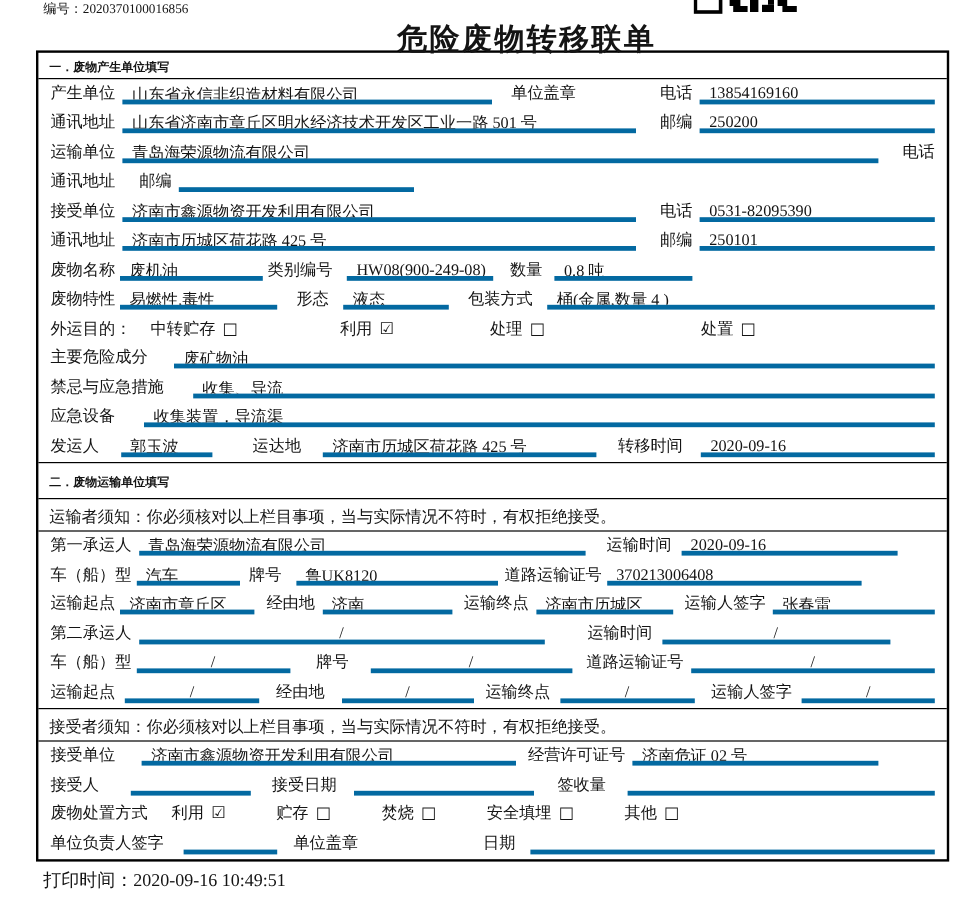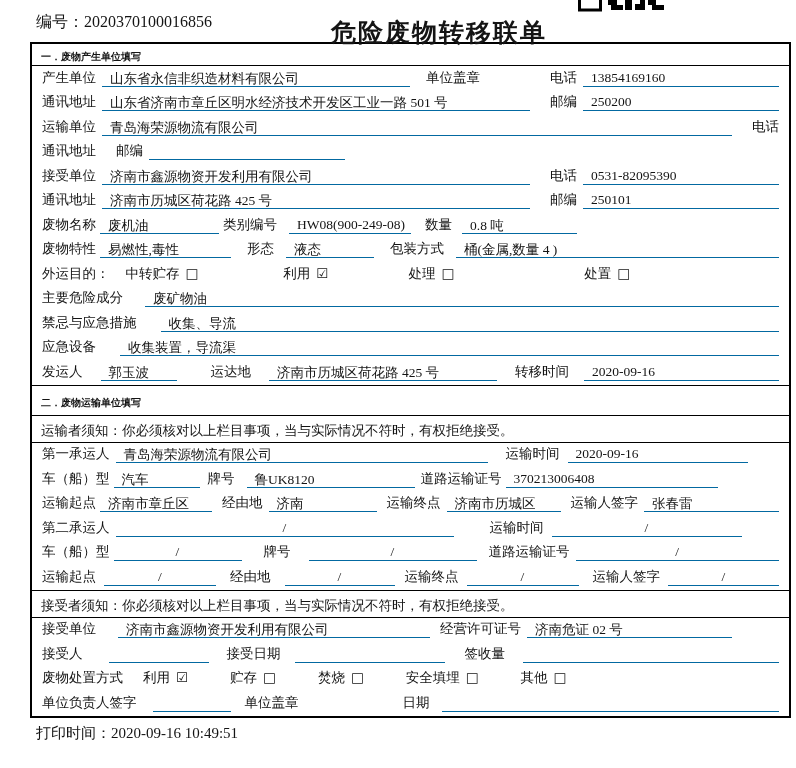--- a/index.html
+++ b/index.html
@@ -3,34 +3,34 @@
 <meta charset="utf-8">
 <style>
   * { box-sizing: border-box; }
   html,body { margin:0; padding:0; }
   body {
     width:796px; height:768px; background:#ffffff; overflow:hidden;
     font-family:"Liberation Serif","DejaVu Serif",serif;
     font-size:13.5px; color:#141414;
   }
   .hdr { position:relative; height:42px; }
-  .serial { position:absolute; left:36px; top:12px; font-size:16px; white-space:nowrap; }
+  .serial { position:absolute; left:36px; top:0; font-size:11px; white-space:nowrap; }
   .title { position:absolute; left:331px; top:16px; font-size:25px; font-weight:bold; letter-spacing:2px; white-space:nowrap; }
   .qr { position:absolute; left:578px; top:0px; }
   .box { margin-left:30px; width:761px; border:2px solid #000; background:#fff; }
   .section + .section { border-top:1.5px solid #000; }
   .sec-hdr { font-weight:bold; font-size:10px; height:22px; line-height:15px; padding:5px 9px 0; }
   .sec-hdr.tall { height:30px; padding-top:9px; }
   .sec-hdr { border-bottom:1.5px solid #000; }
   .notice { height:27px; line-height:14px; padding:8px 9px 0; border-bottom:1.2px solid #000; white-space:nowrap; }
   .r { display:flex; align-items:flex-end; height:24.5px; padding:0 10px; }
   .r > * { margin-bottom:4px; }
   .l { white-space:nowrap; flex:0 0 auto; }
   .v {
-    border-bottom:1px solid #0369a1; height:17px; padding:0 2px 1px 8px;
+    border-bottom:4px solid #0369a1; height:17px; padding:0 2px 1px 8px;
     white-space:nowrap; overflow:hidden; flex:0 0 auto;
   }
   .v.f { flex:1 1 auto; }
   .v.c { text-align:center; padding-left:2px; }
   .sp { flex:1 1 auto; }
   .opt { white-space:nowrap; flex:0 0 auto; }
   .cb { font-family:"DejaVu Sans","Liberation Sans",sans-serif; font-size:13.5px; margin-left:6px; }
   .footer { margin:6px 0 0 36px; font-size:15px; white-space:nowrap; }
 </style>
 </head>

